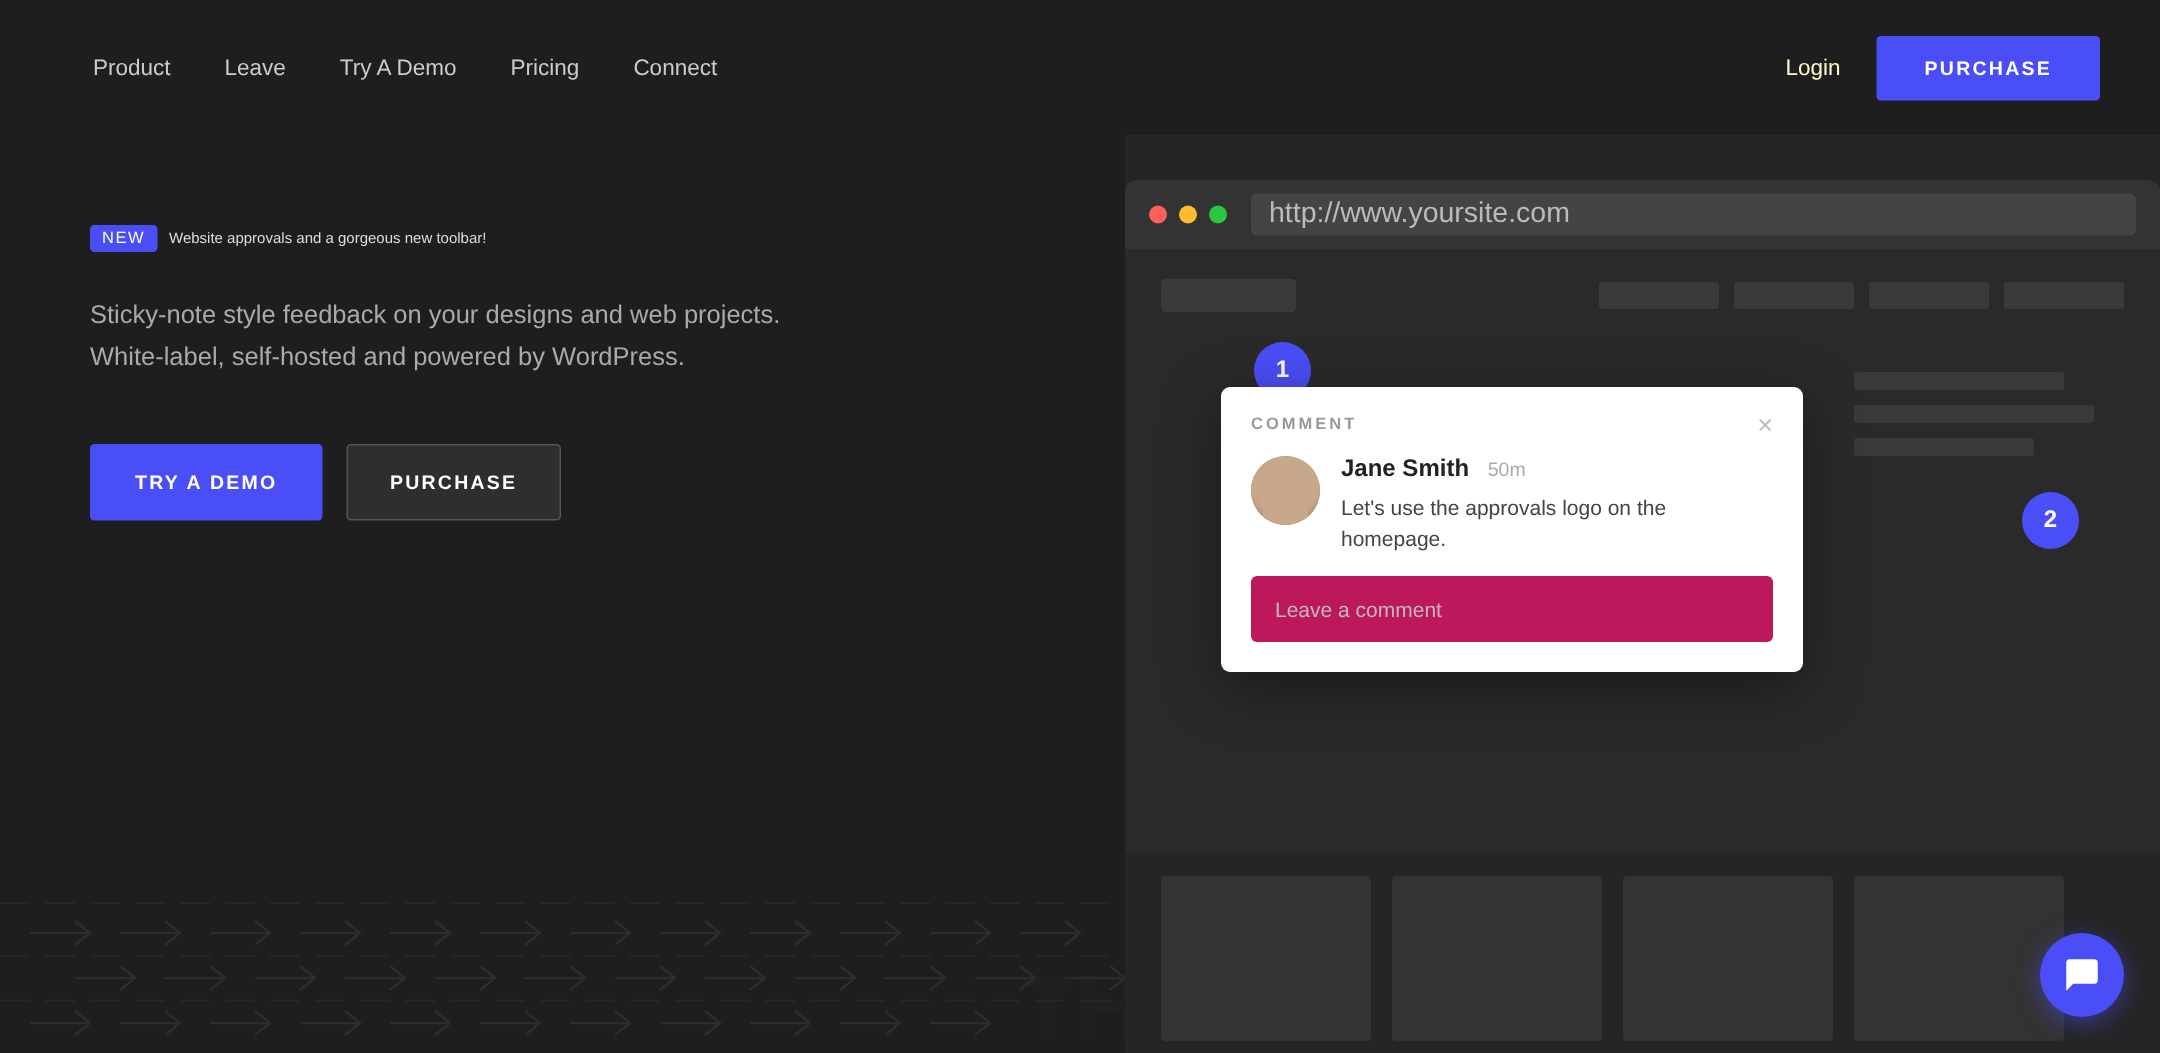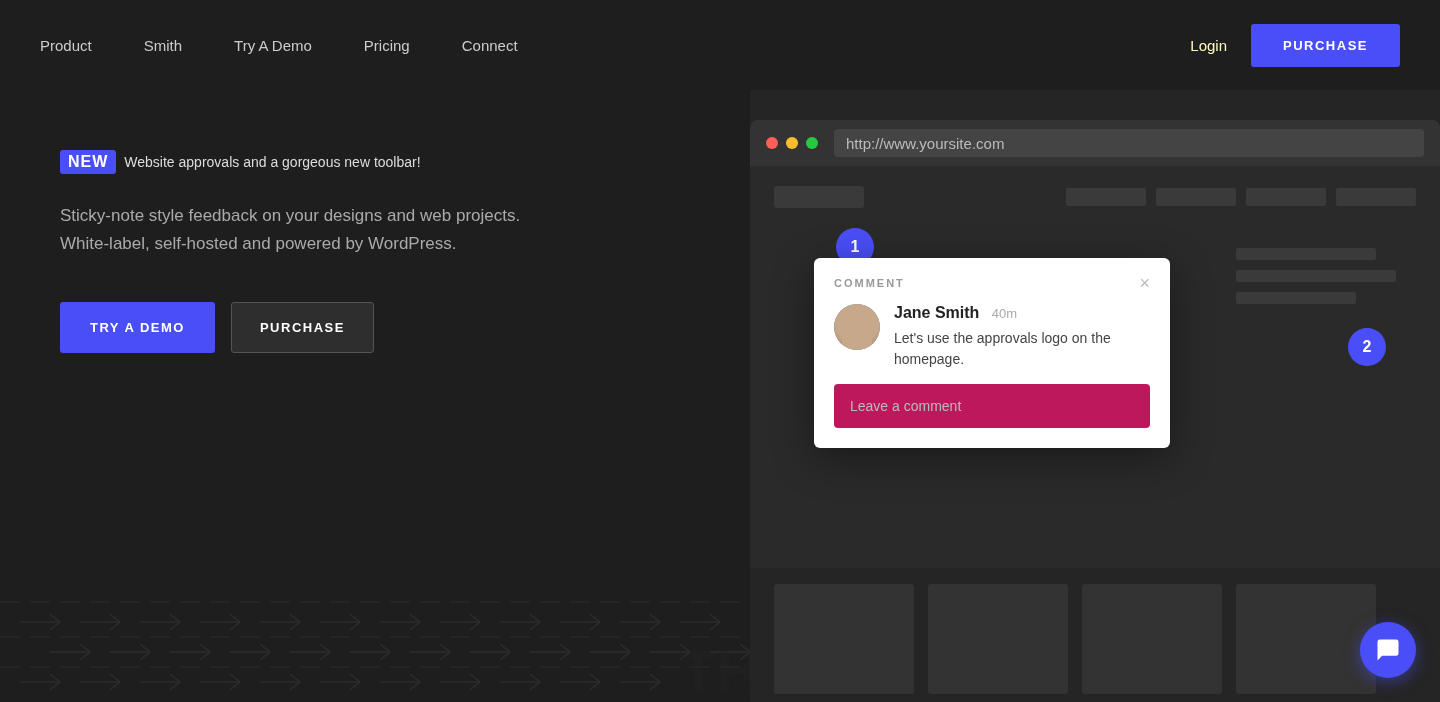--- a/index.html
+++ b/index.html
@@ -16,22 +16,22 @@
     .nav-logo {
       display: flex; align-items: center; gap: 10px;
       font-size: 13px; font-weight: 700; letter-spacing: 2px; color: #fff;
     }
     .logo-icon {
       width: 36px; height: 36px; background: #4a4ef7; border-radius: 6px;
       display: flex; align-items: center; justify-content: center;
     }
     .logo-icon svg { width: 20px; height: 20px; }
     .nav-links {
-      display: flex; align-items: center; gap: 52px;
-      font-size: 15px; color: #ccc;
+      display: flex; align-items: center; gap: 36px;
+      font-size: 15px; color: #ccc; margin-left: 22px;
     }
     .nav-links span { cursor: pointer; }
     .nav-right { display: flex; align-items: center; gap: 24px; }
     .nav-login { font-size: 15px; color: #fef9c3; cursor: pointer; }
     .nav-purchase {
       background: #4a4ef7; color: #fff; border: none;
       padding: 14px 32px; font-size: 13px; font-weight: 700;
       letter-spacing: 1.5px; cursor: pointer; border-radius: 3px;
     }
 
@@ -43,24 +43,24 @@
     .hero-left {
       width: 750px; padding: 60px 60px 40px 60px;
       display: flex; flex-direction: column; justify-content: flex-start;
       position: relative; z-index: 2;
     }
     .new-badge {
       display: inline-flex; align-items: center; gap: 8px;
       margin-bottom: 28px;
     }
     .badge-new {
-      background: #4a4ef7; color: #fff; font-size: 16px; font-weight: 700;
+      background: #4a4ef7; color: #fff; font-size: 11px; font-weight: 400;
       padding: 3px 8px; border-radius: 3px; letter-spacing: 1px;
     }
-    .badge-text { font-size: 14px; color: #ddd; }
+    .badge-text { font-size: 10px; color: #ddd; }
     .hero-title {
       font-size: 68px; font-weight: 800; line-height: 1.08;
       color: #fff; margin-bottom: 28px;
     }
     .hero-subtitle {
       font-size: 17px; color: #aaa; line-height: 1.65;
       max-width: 480px; margin-bottom: 44px;
     }
     .hero-buttons { display: flex; gap: 16px; align-items: center; }
     .btn-demo {
@@ -95,21 +95,21 @@
       height: 46px; background: #333;
       display: flex; align-items: center; padding: 0 16px; gap: 8px;
     }
     .browser-dot { width: 12px; height: 12px; border-radius: 50%; }
     .dot-red { background: #ff5f57; }
     .dot-yellow { background: #ffbd2e; }
     .dot-green { background: #28c940; }
     .browser-url {
       flex: 1; background: #444; border-radius: 4px;
       height: 28px; display: flex; align-items: center;
-      padding: 0 12px; font-size: 15px; color: #bbb;
+      padding: 0 12px; font-size: 19px; color: #bbb;
       margin-left: 8px;
     }
 
     
     .website-content {
       background: #2a2a2a; padding: 20px 24px;
       position: relative;
     }
     .site-nav-mock {
       display: flex; align-items: center; gap: 12px;
@@ -129,21 +129,21 @@
       background: #4a4ef7; color: #fff; font-size: 16px; font-weight: 700;
       display: flex; align-items: center; justify-content: center;
       z-index: 10; cursor: pointer;
     }
     .pin-1 { top: 0; left: 62px; }
     .pin-2 { top: 100px; right: 30px; }
 
     
     .comment-popup {
       position: absolute; top: 30px; left: 40px;
-      width: 356px; background: #fff; border-radius: 6px;
+      width: 388px; background: #fff; border-radius: 6px;
       box-shadow: 0 10px 40px rgba(0,0,0,0.4);
       color: #333; z-index: 20; overflow: hidden;
     }
     .comment-popup-header {
       display: flex; align-items: center; justify-content: space-between;
       padding: 16px 20px 12px 20px;
     }
     .comment-label {
       font-size: 11px; font-weight: 600; letter-spacing: 2px;
       color: #999; text-transform: uppercase;
@@ -189,21 +189,21 @@
       cursor: pointer; box-shadow: 0 4px 16px rgba(74,78,247,0.5);
     }
   </style>
 </head>
 <body>
 
 <nav>
 
   <div class="nav-links">
     <span>Product</span>
-    <span>Smith</span>
+    <span>Leave</span>
     <span>Try A Demo</span>
     <span>Pricing</span>
     <span>Connect</span>
   </div>
 
   <div class="nav-right">
     <span class="nav-login">Login</span>
     <button class="nav-purchase">PURCHASE</button>
   </div>
 </nav>
@@ -422,21 +422,21 @@
               <span class="comment-label">COMMENT</span>
               <span class="comment-close">×</span>
             </div>
             <div class="comment-body">
               <div class="comment-author-row">
                 <div class="comment-avatar">
                   <div class="avatar-face"></div>
                 </div>
                 <div class="comment-author-info">
                   <span class="comment-author-name">Jane Smith</span>
-                  <span class="comment-time">40m</span>
+                  <span class="comment-time">50m</span>
                   <p class="comment-text">Let's use the approvals logo on the homepage.</p>
                 </div>
               </div>
               <div class="comment-input-area">
                 <span>Leave a comment</span>
               </div>
             </div>
           </div>
 
           <div style="position:absolute; right:0; top:20px; width:180px;">

